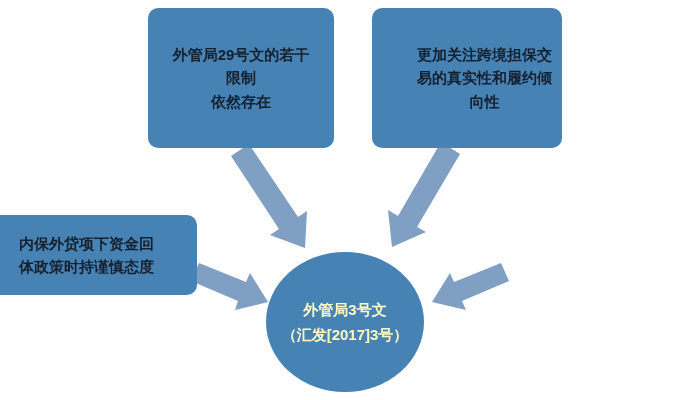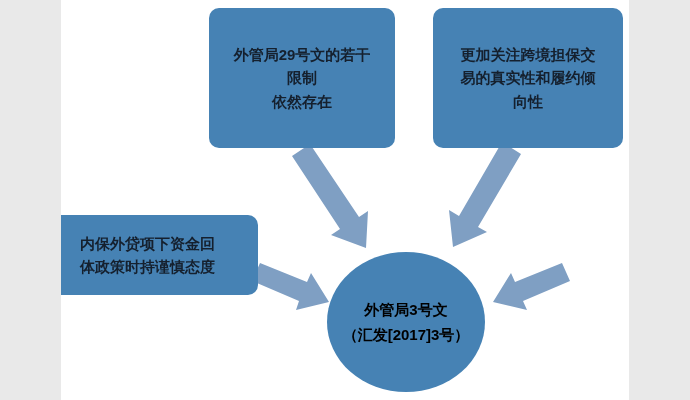--- a/index.html
+++ b/index.html
@@ -1,18 +1,18 @@
 <!DOCTYPE html>
 <html><head>
 <meta charset="utf-8">
 <style>
   html,body{margin:0;padding:0;background:#e9e9e9;}
   .stage{
     position:relative;
-    width:568px;height:400px;
+    width:690px;height:400px;
     background:#ffffff;
     overflow:hidden;
     font-family:"Liberation Sans","DejaVu Sans",sans-serif;
     margin:0 auto;
   }
   .arrow-layer{
     position:absolute;left:0;top:0;width:690px;height:400px;z-index:1;
   }
   .node{
     position:absolute;
@@ -23,31 +23,31 @@
     color:#15202e;
     font-weight:bold;
     font-size:15px;
     line-height:1.55;
     z-index:2;
     box-sizing:border-box;
     padding:6px 10px;
   }
   .node-text{white-space:pre-line;}
   .node-topleft{left:148px;top:8px;width:186px;height:140px;}
-  .node-topright{left:372px;top:8px;width:190px;height:140px;}
+  .node-topright{left:372px;top:8px;width:190px;height:140px;justify-content:flex-end;}
   .node-left{left:-24px;top:215px;width:221px;height:80px;}
   .node-right{left:504px;top:215px;width:186px;height:84px;}
   .center-circle{
     position:absolute;
     left:266px;top:252px;width:158px;height:140px;
     background:#4682b4;
     border-radius:50%;
     display:flex;align-items:center;justify-content:center;
     text-align:center;
-    color:#000000;
+    color:#fef9c3;
     font-weight:bold;
     font-size:15px;
     line-height:1.7;
     z-index:2;
   }
   .banner{
     position:absolute;
     left:0;top:160px;width:690px;height:58px;
     background:#000000;
     display:flex;align-items:center;justify-content:center;

